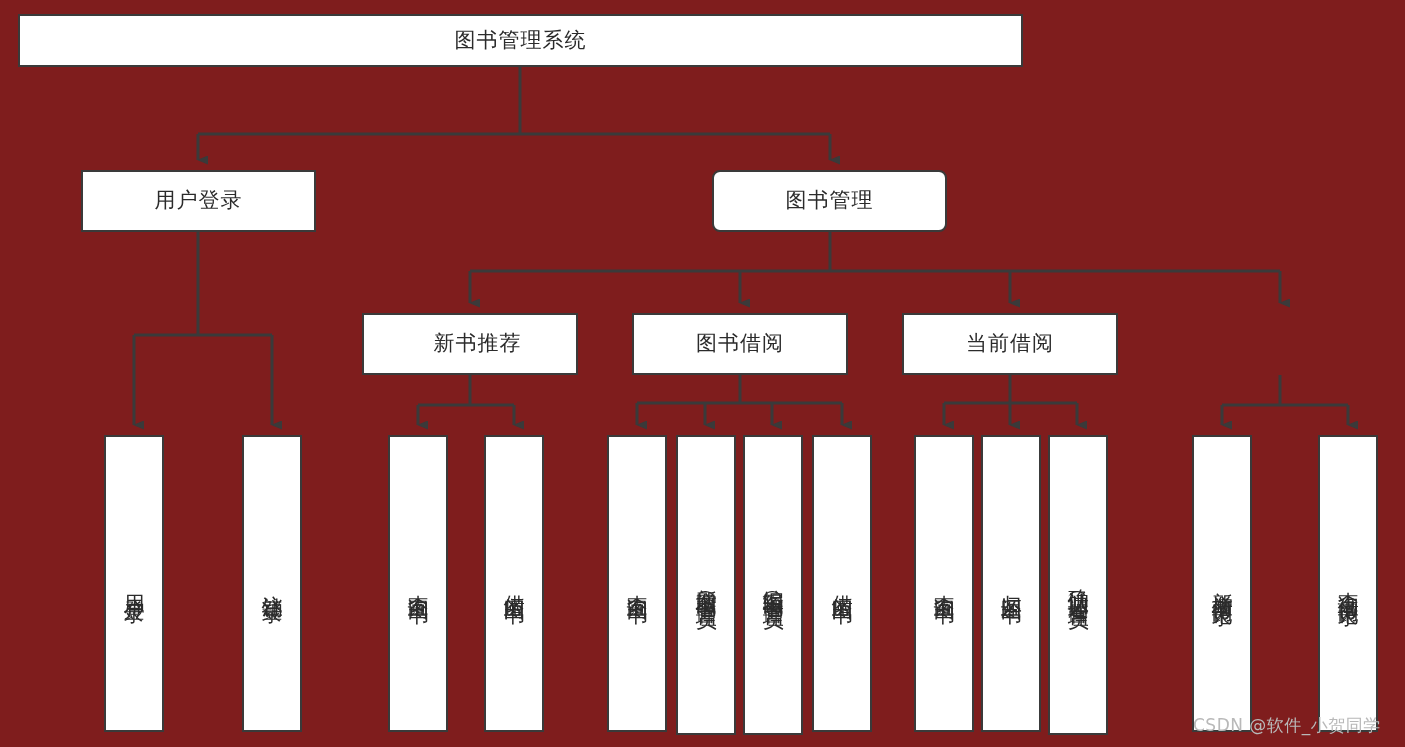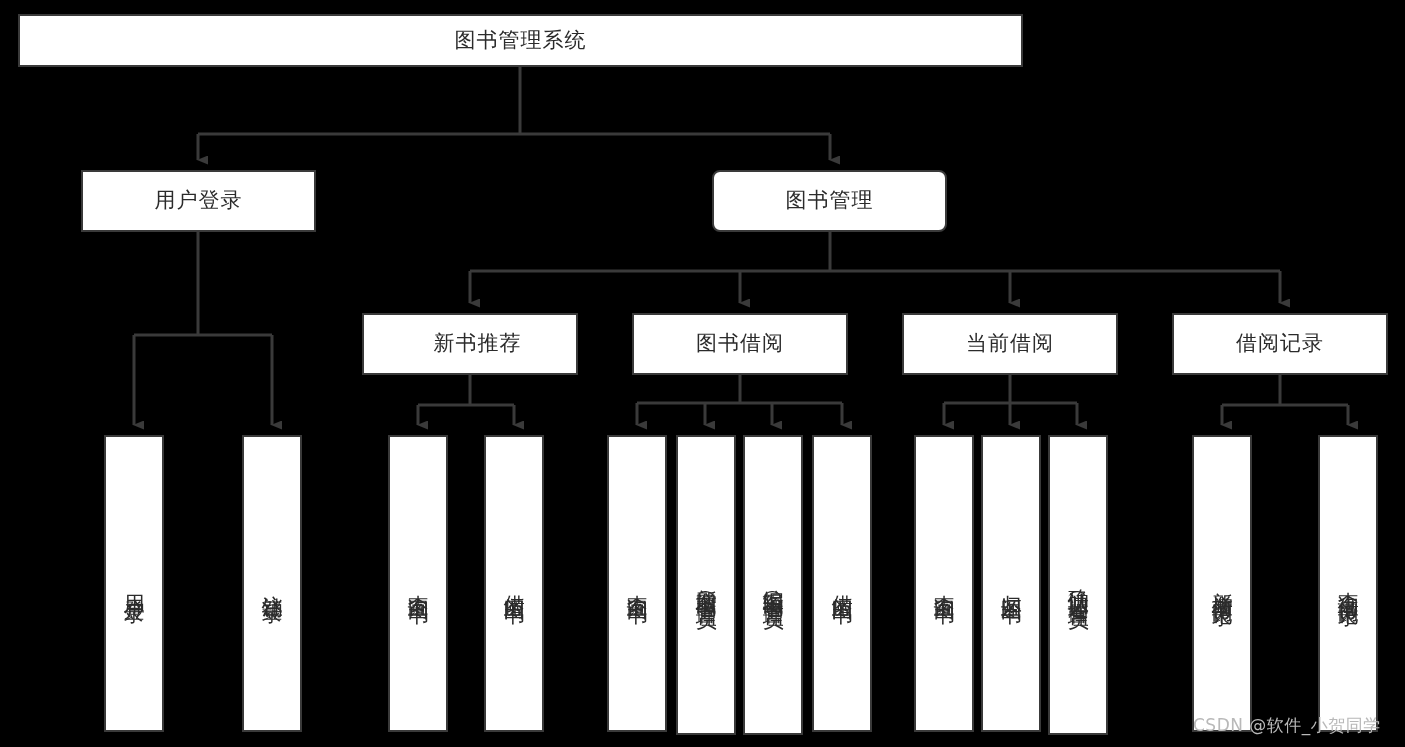--- a/index.html
+++ b/index.html
@@ -8,21 +8,21 @@
     padding: 0;
     background: #ffffff;
   }
   body {
     font-family: "DejaVu Sans", "Liberation Sans", sans-serif;
   }
   #diagram-root {
     position: relative;
     width: 1405px;
     height: 747px;
-    background: #000000;
+    background: #7f1d1d;
     overflow: hidden;
   }
   svg.connectors {
     position: absolute;
     left: 0;
     top: 0;
     width: 1405px;
     height: 747px;
     pointer-events: none;
   }
@@ -134,23 +134,20 @@
 
   <div class="node horizontal" style="left:362px; top:313px; width:216px; height:62px;padding-left:15px;">
     <span>新书推荐</span>
   </div>
   <div class="node horizontal" style="left:632px; top:313px; width:216px; height:62px;">
     <span>图书借阅</span>
   </div>
   <div class="node horizontal" style="left:902px; top:313px; width:216px; height:62px;">
     <span>当前借阅</span>
   </div>
-  <div class="node horizontal" style="left:1172px; top:313px; width:216px; height:62px;">
-    <span>借阅记录</span>
-  </div>
 
   <div class="node vertical" style="left:104px; top:435px; width:60px; height:297px;">
     <span class="vtext">用户登录</span>
   </div>
   <div class="node vertical" style="left:242px; top:435px; width:60px; height:297px;">
     <span class="vtext">注销登录</span>
   </div>
 
   <div class="node vertical" style="left:388px; top:435px; width:60px; height:297px;">
     <span class="vtext">查询图书</span>

